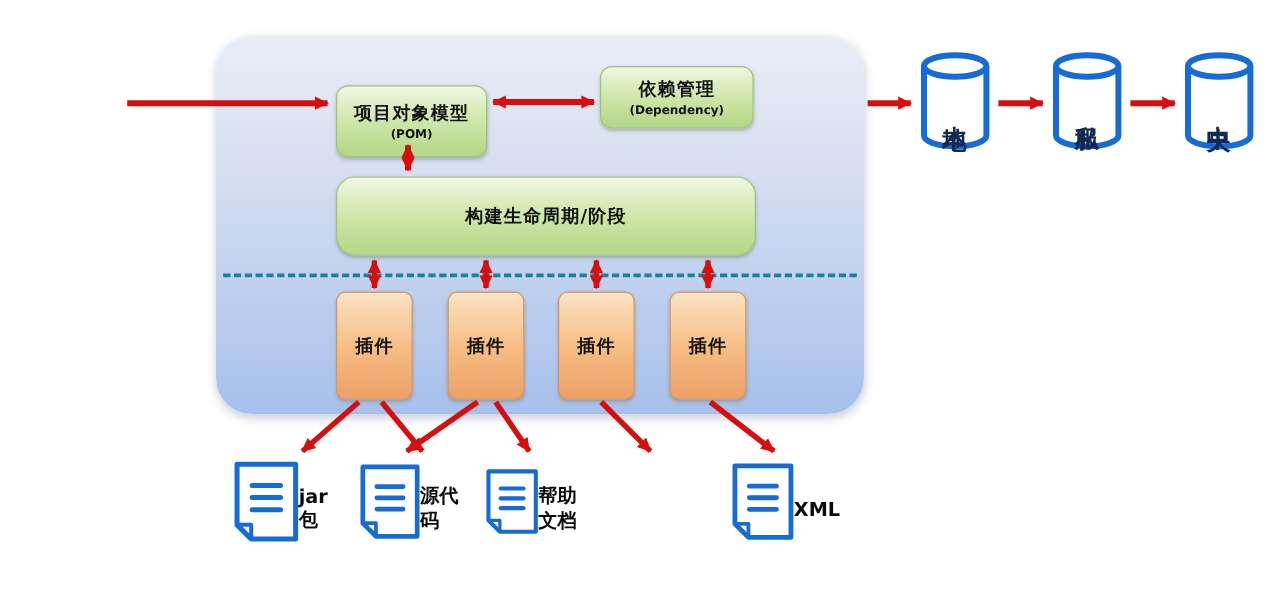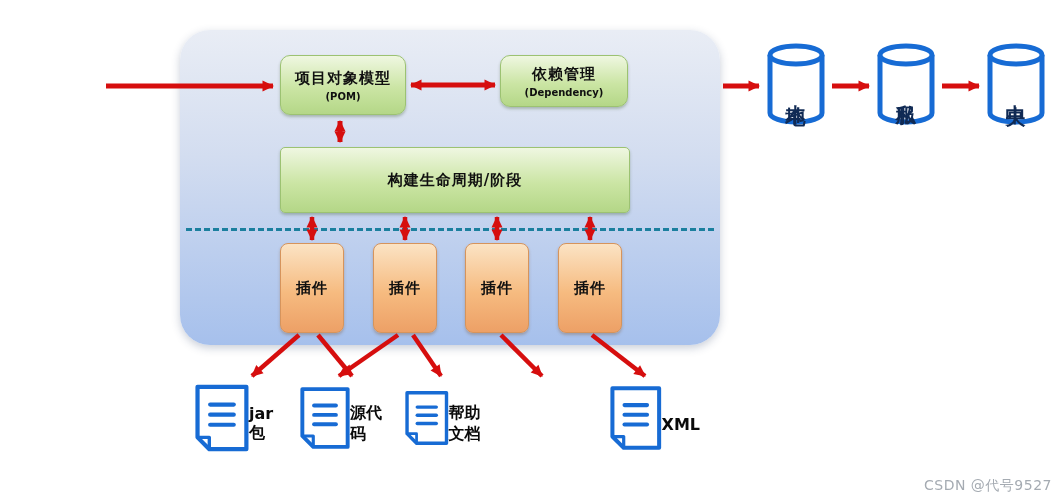--- a/index.html
+++ b/index.html
@@ -20,23 +20,23 @@
   
   .gbox {
     position:absolute; z-index:2; border-radius:10px; text-align:center;
     background:linear-gradient(180deg,#eff7e1 0%,#cbe5a4 55%,#b4d787 100%);
     border:1px solid #9cc272;
     box-shadow:0 2px 3px rgba(50,80,30,.3);
     display:flex; flex-direction:column; align-items:center; justify-content:center;
   }
   .gbox .t1 { font-size:15px; font-weight:bold; color:#101010; letter-spacing:1px; }
   .gbox .t2 { font-size:10px; font-weight:bold; color:#101010; margin-top:3px; }
-  .pom-model-box   { left:280px; top:55px;  width:126px; height:60px; }
+  .pom-model-box   { left:280px; top:71px;  width:126px; height:60px; }
   .dependency-box  { left:500px; top:55px;  width:128px; height:52px; }
-  .lifecycle-box   { left:280px; top:147px; width:350px; height:66px; border-radius:5px; }
+  .lifecycle-box   { left:280px; top:147px; width:350px; height:66px; border-radius:16px; }
 
   
   .dashed-line {
     position:absolute; left:186px; top:228px; width:528px; height:0; z-index:2;
     border-top:3px dashed #1b7f9e;
   }
 
   
   .obox {
     position:absolute; top:243px; width:64px; height:90px; z-index:2;
@@ -193,15 +193,14 @@
     <g stroke="#d60e0e" stroke-width="4.5" fill="none">
       <line x1="299" y1="335" x2="252" y2="376" marker-end="url(#ah)"></line>
       <line x1="318" y1="335" x2="352" y2="376" marker-end="url(#ah)"></line>
       <line x1="398" y1="335" x2="339" y2="376" marker-end="url(#ah)"></line>
       <line x1="413" y1="335" x2="441" y2="376" marker-end="url(#ah)"></line>
       <line x1="501" y1="335" x2="542" y2="376" marker-end="url(#ah)"></line>
       <line x1="592" y1="335" x2="645" y2="376" marker-end="url(#ah)"></line>
     </g>
   </svg>
 
-  <div class="watermark">CSDN @代号9527</div>
 
 </div>
 
 </body></html>

